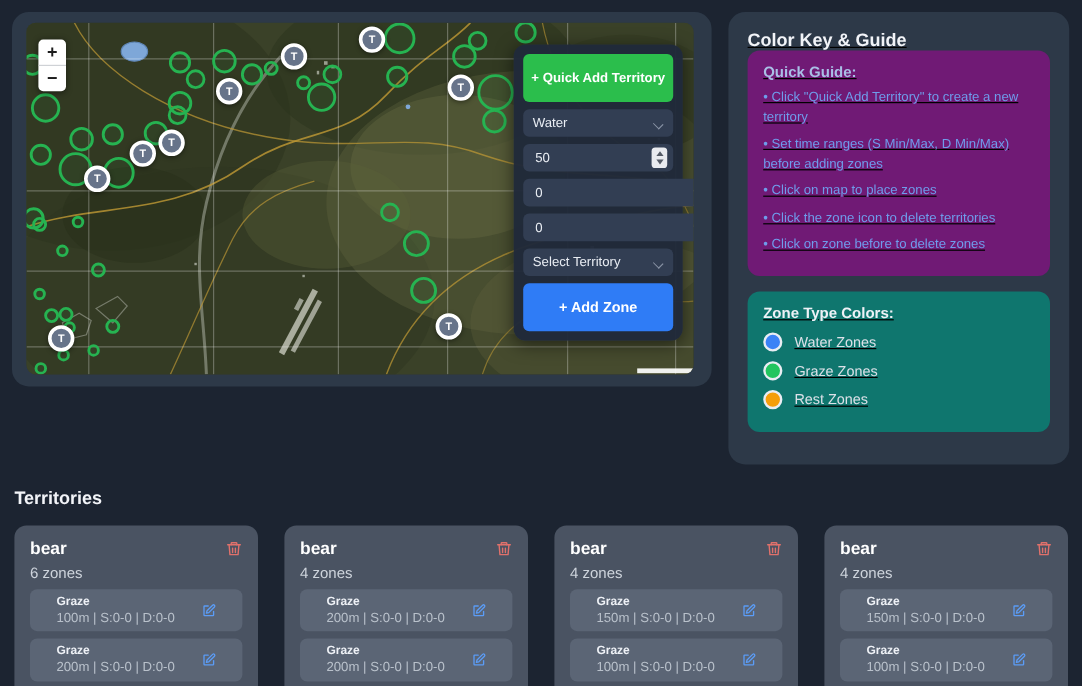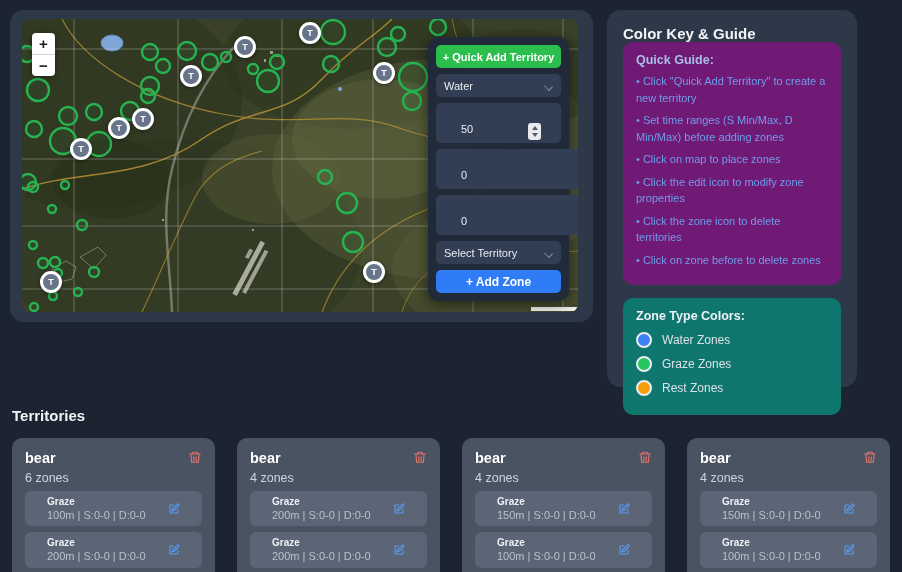--- a/index.html
+++ b/index.html
@@ -21,44 +21,44 @@
   .zdiv{height:1px;background:#cfd2d6;}
   .tmarker{position:absolute;width:16px;height:16px;border-radius:50%;background:#67748a;
     border:3px solid #ffffff;color:#ffffff;font-size:9px;font-weight:bold;display:flex;
     align-items:center;justify-content:center;z-index:20;box-shadow:0 1px 4px rgba(0,0,0,.45);}
   .scalebar{position:absolute;right:0;bottom:1px;width:47px;height:4px;
     background:rgba(255,255,255,.92);z-index:15;}
   
   .ctlpanel{position:absolute;top:18px;right:9px;width:141px;z-index:40;
     background:rgba(32,41,58,.97);border-radius:10px;padding:8px;box-sizing:border-box;
     display:flex;flex-direction:column;gap:6px;box-shadow:0 3px 14px rgba(0,0,0,.5);}
-  .btn{height:23px;border:none;border-radius:5px;color:#ffffff;font-size:11px;
+  .btn{height:40px;border:none;border-radius:5px;color:#ffffff;font-size:11px;
     font-family:inherit;font-weight:bold;cursor:pointer;width:100%;}
   .btn-green{background:#2bbe4c;}
   .btn-blue{background:#2f7cf6;font-size:12px;}
   .select{height:23px;background:#323e53;border-radius:5px;display:flex;align-items:center;
     justify-content:space-between;padding:0 8px;color:#e9edf3;font-size:11px;cursor:pointer;}
   .chev{width:8px;height:8px;position:relative;flex:none;}
   .chev::before{content:"";position:absolute;left:0;top:1px;width:6px;height:6px;
     border-right:1.5px solid #8a94a6;border-bottom:1.5px solid #8a94a6;transform:rotate(45deg) scale(1,.8);}
-  .num{height:23px;background:#323e53;border-radius:5px;display:flex;align-items:flex-start;
-    padding:20px;box-sizing:border-box;gap:20px;}
+  .num{height:23px;background:#323e53;border-radius:5px;display:flex;align-items:center;
+    padding:5px;box-sizing:border-box;gap:20px;}
   .num input{flex:1;min-width:0;background:transparent;border:none;outline:none;
     color:#e9edf3;font-size:11px;font-family:inherit;padding:0 0 0 5px;}
   .stepper{width:13px;height:17px;background:#e9ebef;border-radius:3px;position:relative;
     flex:none;cursor:pointer;}
   .stepper::before,.stepper::after{content:"";position:absolute;left:3.5px;width:0;height:0;
     border-left:3px solid transparent;border-right:3px solid transparent;}
   .stepper::before{top:3px;border-bottom:4px solid #555b66;}
   .stepper::after{bottom:3px;border-top:4px solid #555b66;}
   .row2{display:flex;gap:5px;}
   .row2 .num{flex:1;}
   
-  .guide-panel{position:absolute;left:607px;top:10px;width:250px;height:377px;
-    background:#2d3948;border-radius:14px;padding:15px 16px;box-sizing:border-box;}
+  .guide-panel{position:absolute;left:607px;top:10px;width:284px;height:377px;
+    background:#2d3948;border-radius:14px;padding:15px 16px;box-sizing:border-box;text-decoration:underline;}
   .gp-title{color:#f2f4f8;font-size:15px;font-weight:bold;}
   .qg-box{background:#701a75;border-radius:10px;padding:11px 13px;}
   .qg-title{color:#a9bfe6;font-size:12.5px;font-weight:bold;margin-bottom:6px;}
   .qg-item{color:#6f9ceb;font-size:11px;line-height:1.5;margin:6px 0;}
   .zc-box{margin-top:13px;background:#0f766e;border-radius:10px;padding:11px 13px;}
   .zc-title{color:#eef1f6;font-size:12.5px;font-weight:bold;margin-bottom:9px;}
   .zc-item{display:flex;align-items:center;gap:10px;margin:8px 0;color:#dce1e8;font-size:12px;}
   .zc-dot{width:12px;height:12px;border-radius:50%;border:2px solid #e9edf3;flex:none;}
   
   .terr-title{position:absolute;left:12px;top:407px;color:#f2f4f8;font-size:15px;font-weight:bold;}
@@ -242,21 +242,20 @@
 </div>
 
 <div class="guide-panel">
   <div class="gp-title">Color Key &amp; Guide</div>
   <div class="qg-box">
     <div class="qg-title">Quick Guide:</div>
     <div id="qg-list">
         <div class="qg-item">• Click "Quick Add Territory" to create a new territory</div>
         <div class="qg-item">• Set time ranges (S Min/Max, D Min/Max) before adding zones</div>
         <div class="qg-item">• Click on map to place zones</div>
-        <div class="qg-item">• Click the edit icon to modify zone properties</div>
         <div class="qg-item">• Click the zone icon to delete territories</div>
         <div class="qg-item">• Click on zone before to delete zones</div>
       </div>
   </div>
   <div class="zc-box">
     <div class="zc-title">Zone Type Colors:</div>
     <div id="zc-list">
         <div class="zc-item">
           <span class="zc-dot" style="background: rgb(59, 130, 246);"></span>
           <span>Water Zones</span>

